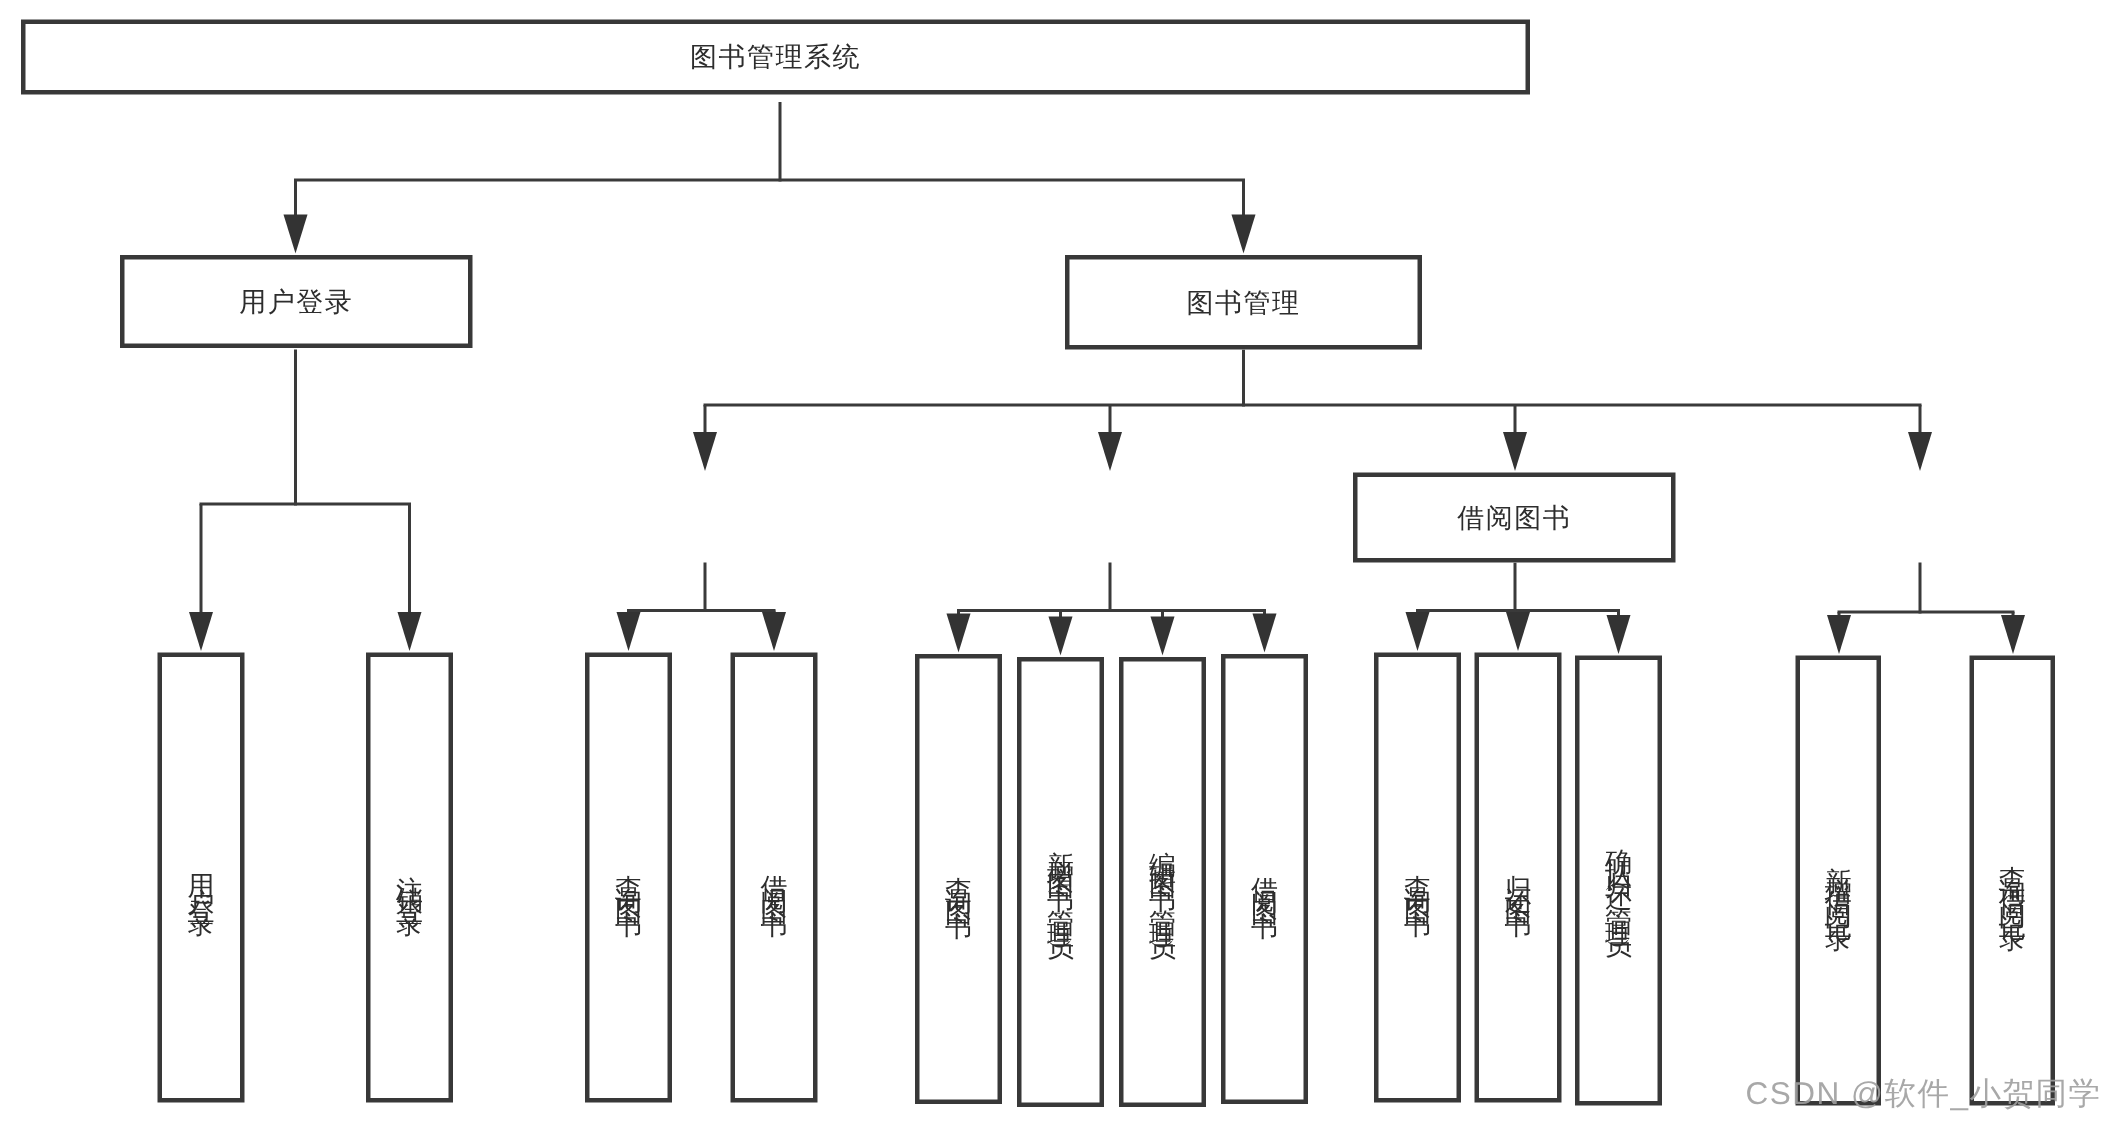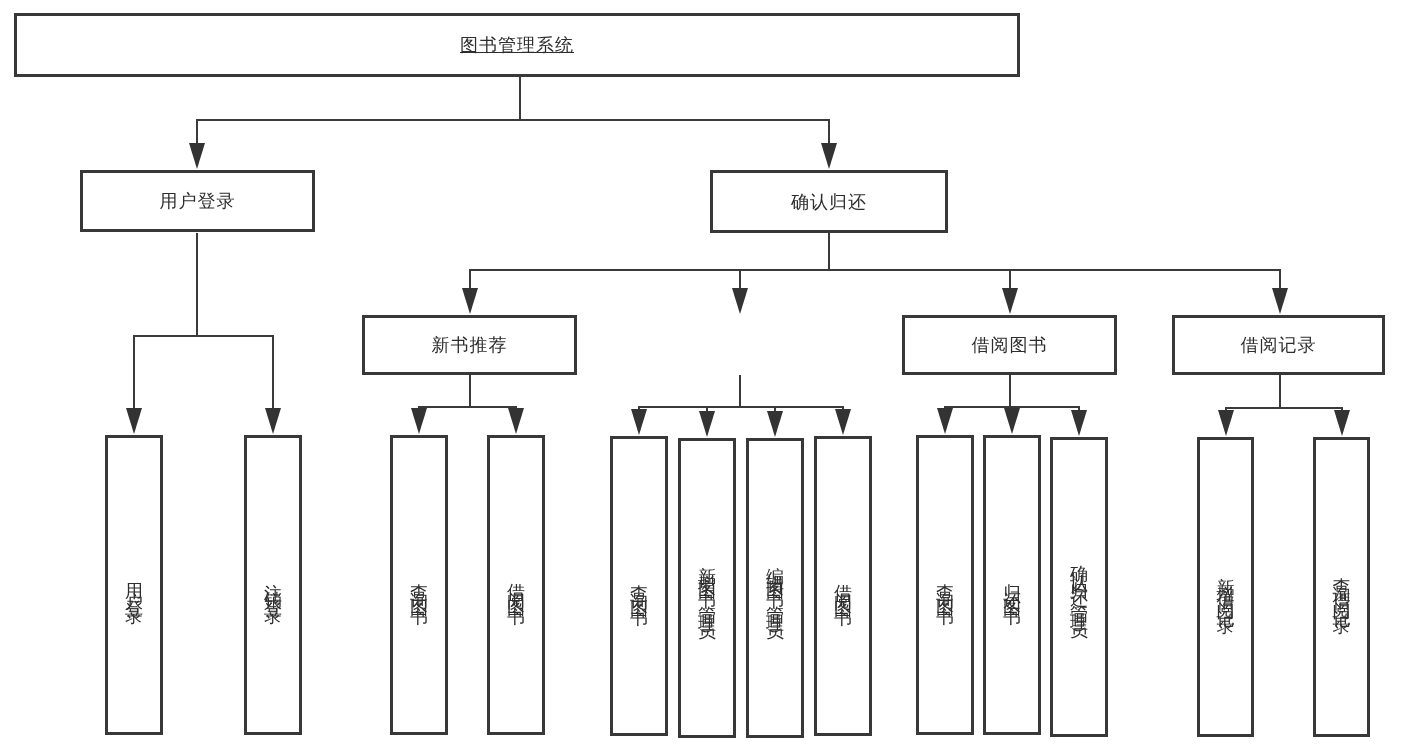--- a/index.html
+++ b/index.html
@@ -109,39 +109,33 @@
       <div class="vline" style="left: 1011px; top: 407px; height: 3px;"></div>
       <div class="ahead" style="left: 1004px; top: 408px;"></div>
       <div class="vline" style="left: 1078px; top: 407px; height: 5px;"></div>
       <div class="ahead" style="left: 1071px; top: 410px;"></div>
       <div class="vline" style="left: 1225px; top: 408px; height: 4px;"></div>
       <div class="ahead" style="left: 1218px; top: 410px;"></div>
       <div class="vline" style="left: 1341px; top: 408px; height: 4px;"></div>
       <div class="ahead" style="left: 1334px; top: 410px;"></div>
     </div>
 
-  <div class="box" style="left:14px;top:13px;width:1006px;height:64px;text-decoration:underline;">
+  <div class="box" style="left:14px;top:13px;width:1006px;height:50px;">
     <span>图书管理系统</span>
   </div>
 
   <div class="box" style="left:80px;top:170px;width:235px;height:62px;">
     <span>用户登录</span>
   </div>
   <div class="box" style="left:710px;top:170px;width:238px;height:63px;">
-    <span>确认归还</span>
+    <span>图书管理</span>
   </div>
 
-  <div class="box" style="left:362px;top:315px;width:215px;height:60px;">
-    <span>新书推荐</span>
-  </div>
   <div class="box" style="left:902px;top:315px;width:215px;height:60px;">
     <span>借阅图书</span>
-  </div>
-  <div class="box" style="left:1172px;top:315px;width:213px;height:60px;">
-    <span>借阅记录</span>
   </div>
 
   <div class="vbox" style="left:105px;top:435px;width:58px;height:300px;">
     <span class="vtext">用户登录</span>
   </div>
   <div class="vbox" style="left:244px;top:435px;width:58px;height:300px;">
     <span class="vtext">注销登录</span>
   </div>
 
   <div class="vbox" style="left:390px;top:435px;width:58px;height:300px;">
@@ -174,13 +168,14 @@
     <span class="vtext">确认归还（管理员）</span>
   </div>
 
   <div class="vbox" style="left:1197px;top:437px;width:57px;height:300px;">
     <span class="vtext">新增借阅记录</span>
   </div>
   <div class="vbox" style="left:1313px;top:437px;width:57px;height:300px;">
     <span class="vtext">查询借阅记录</span>
   </div>
 
+  <div id="watermark">CSDN @软件_小贺同学</div>
 </div>
 
 </body></html>

